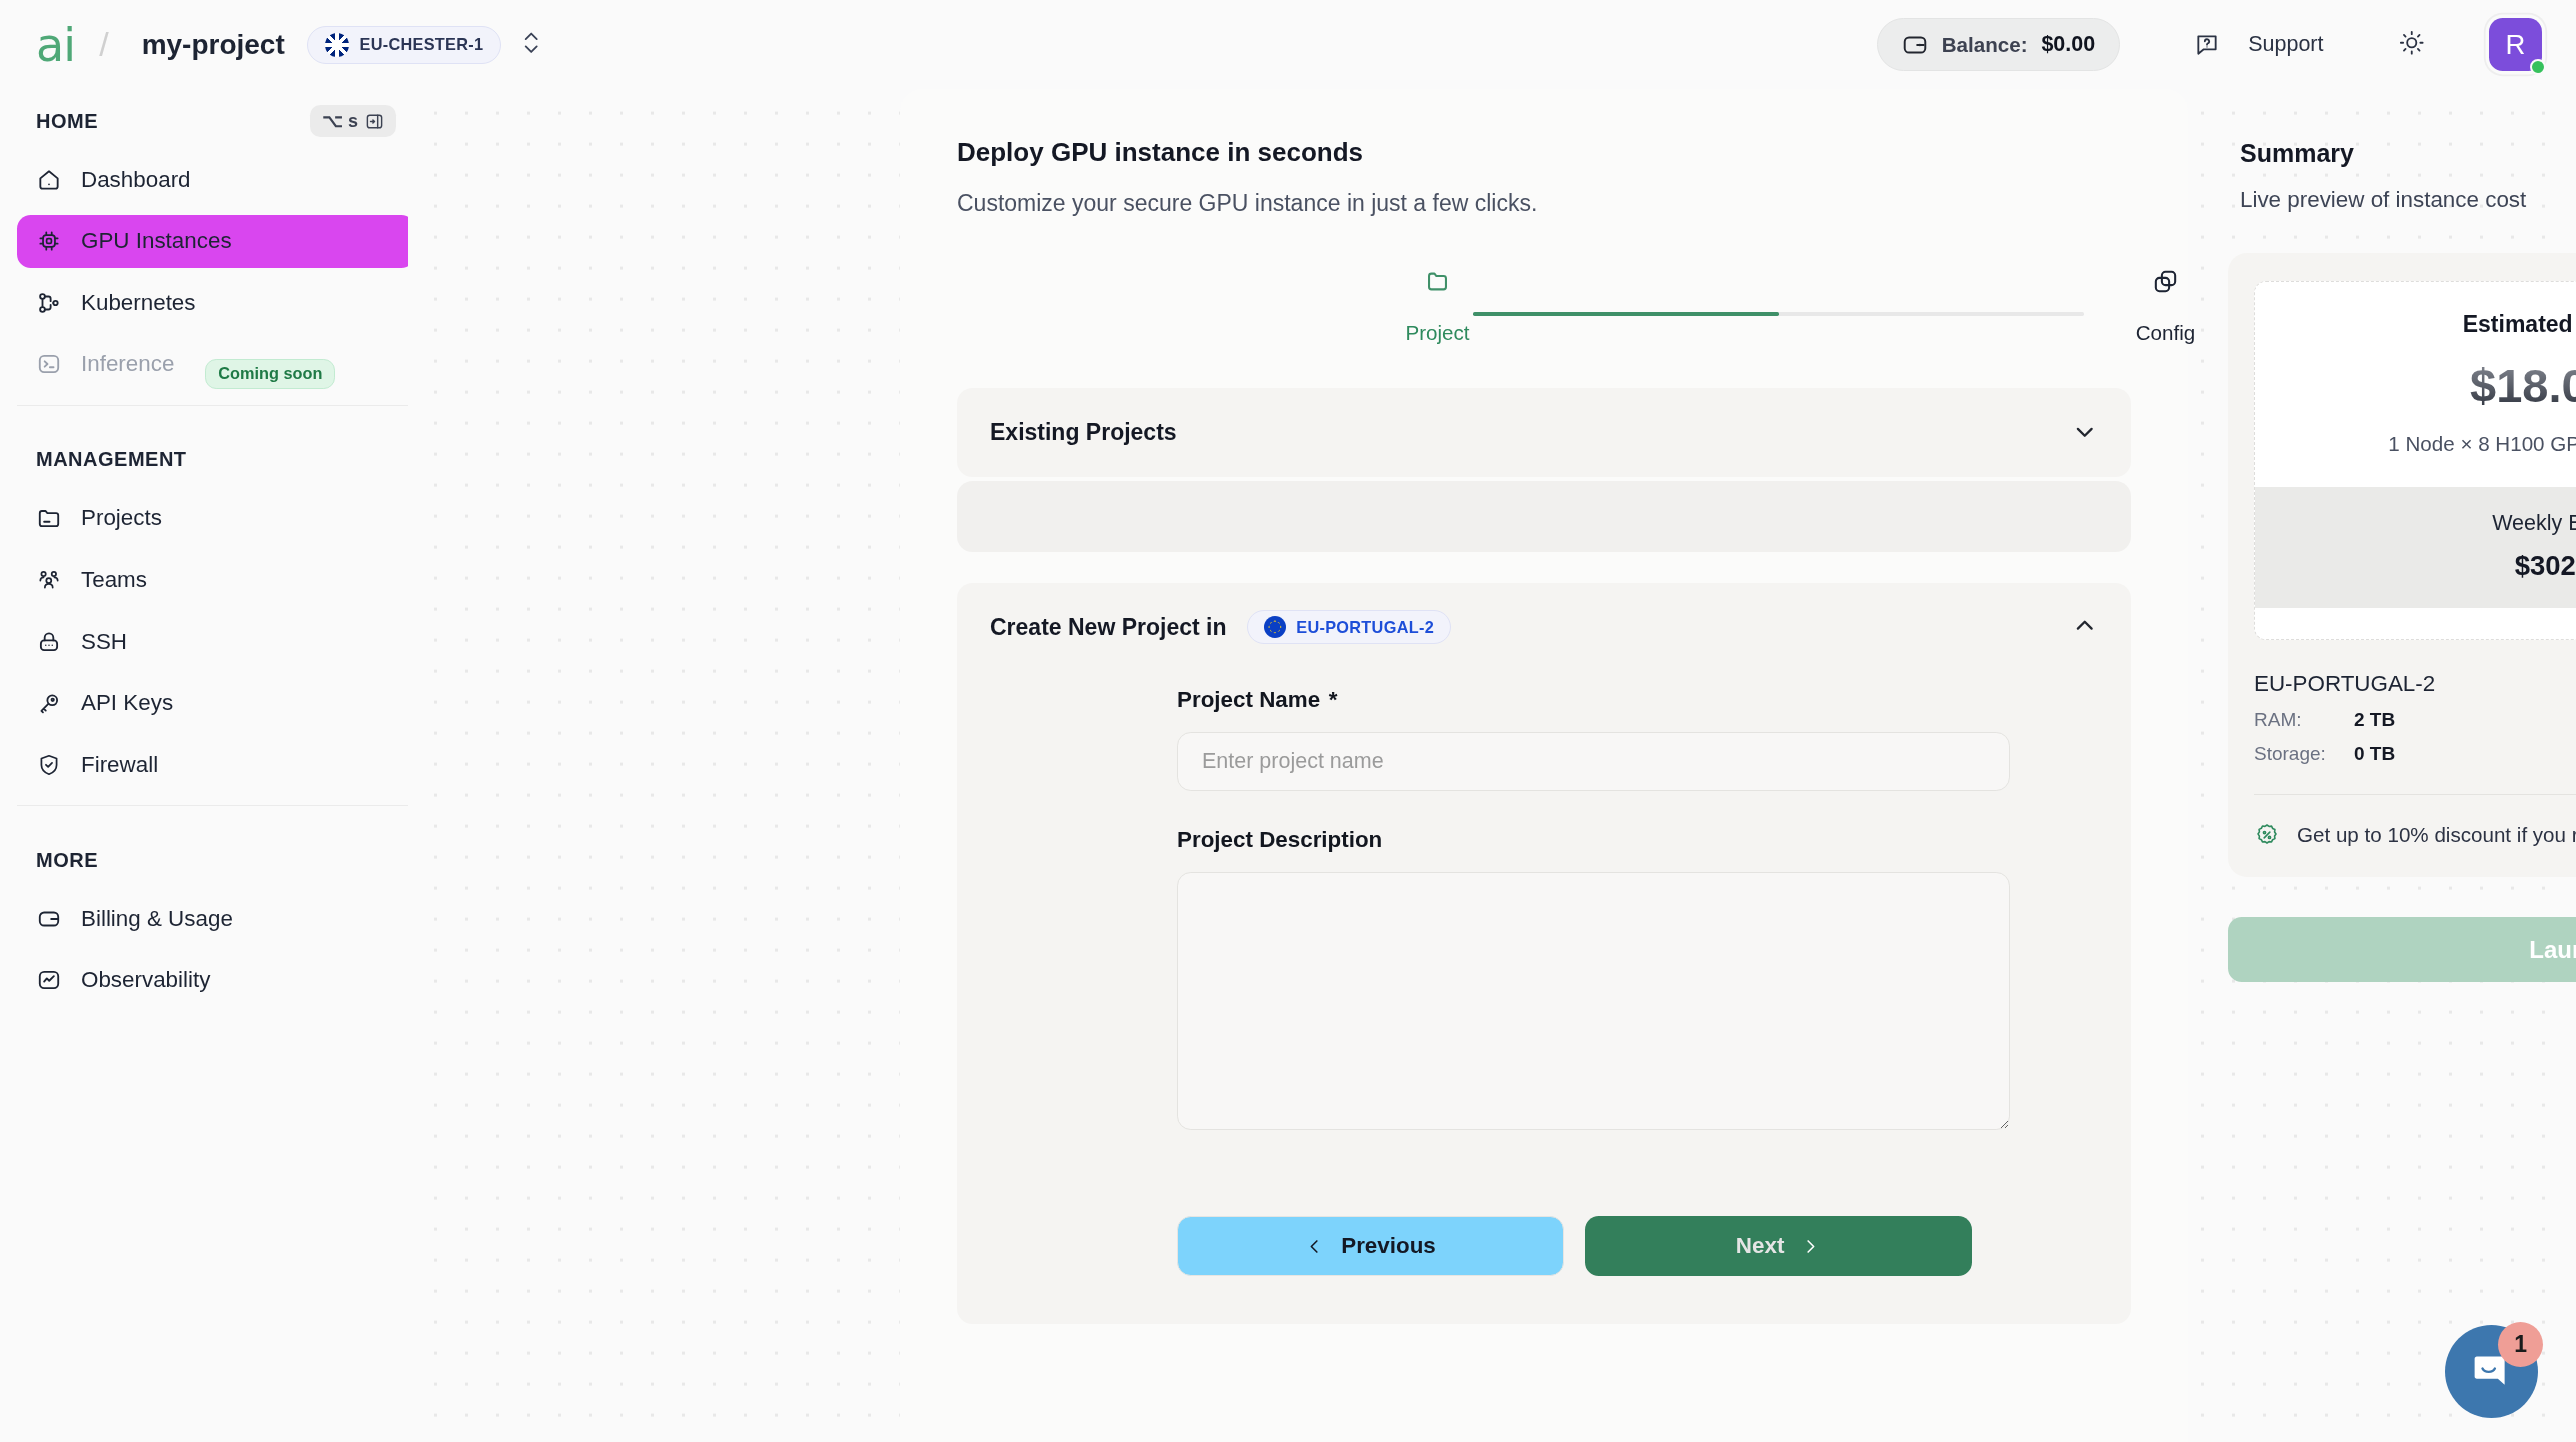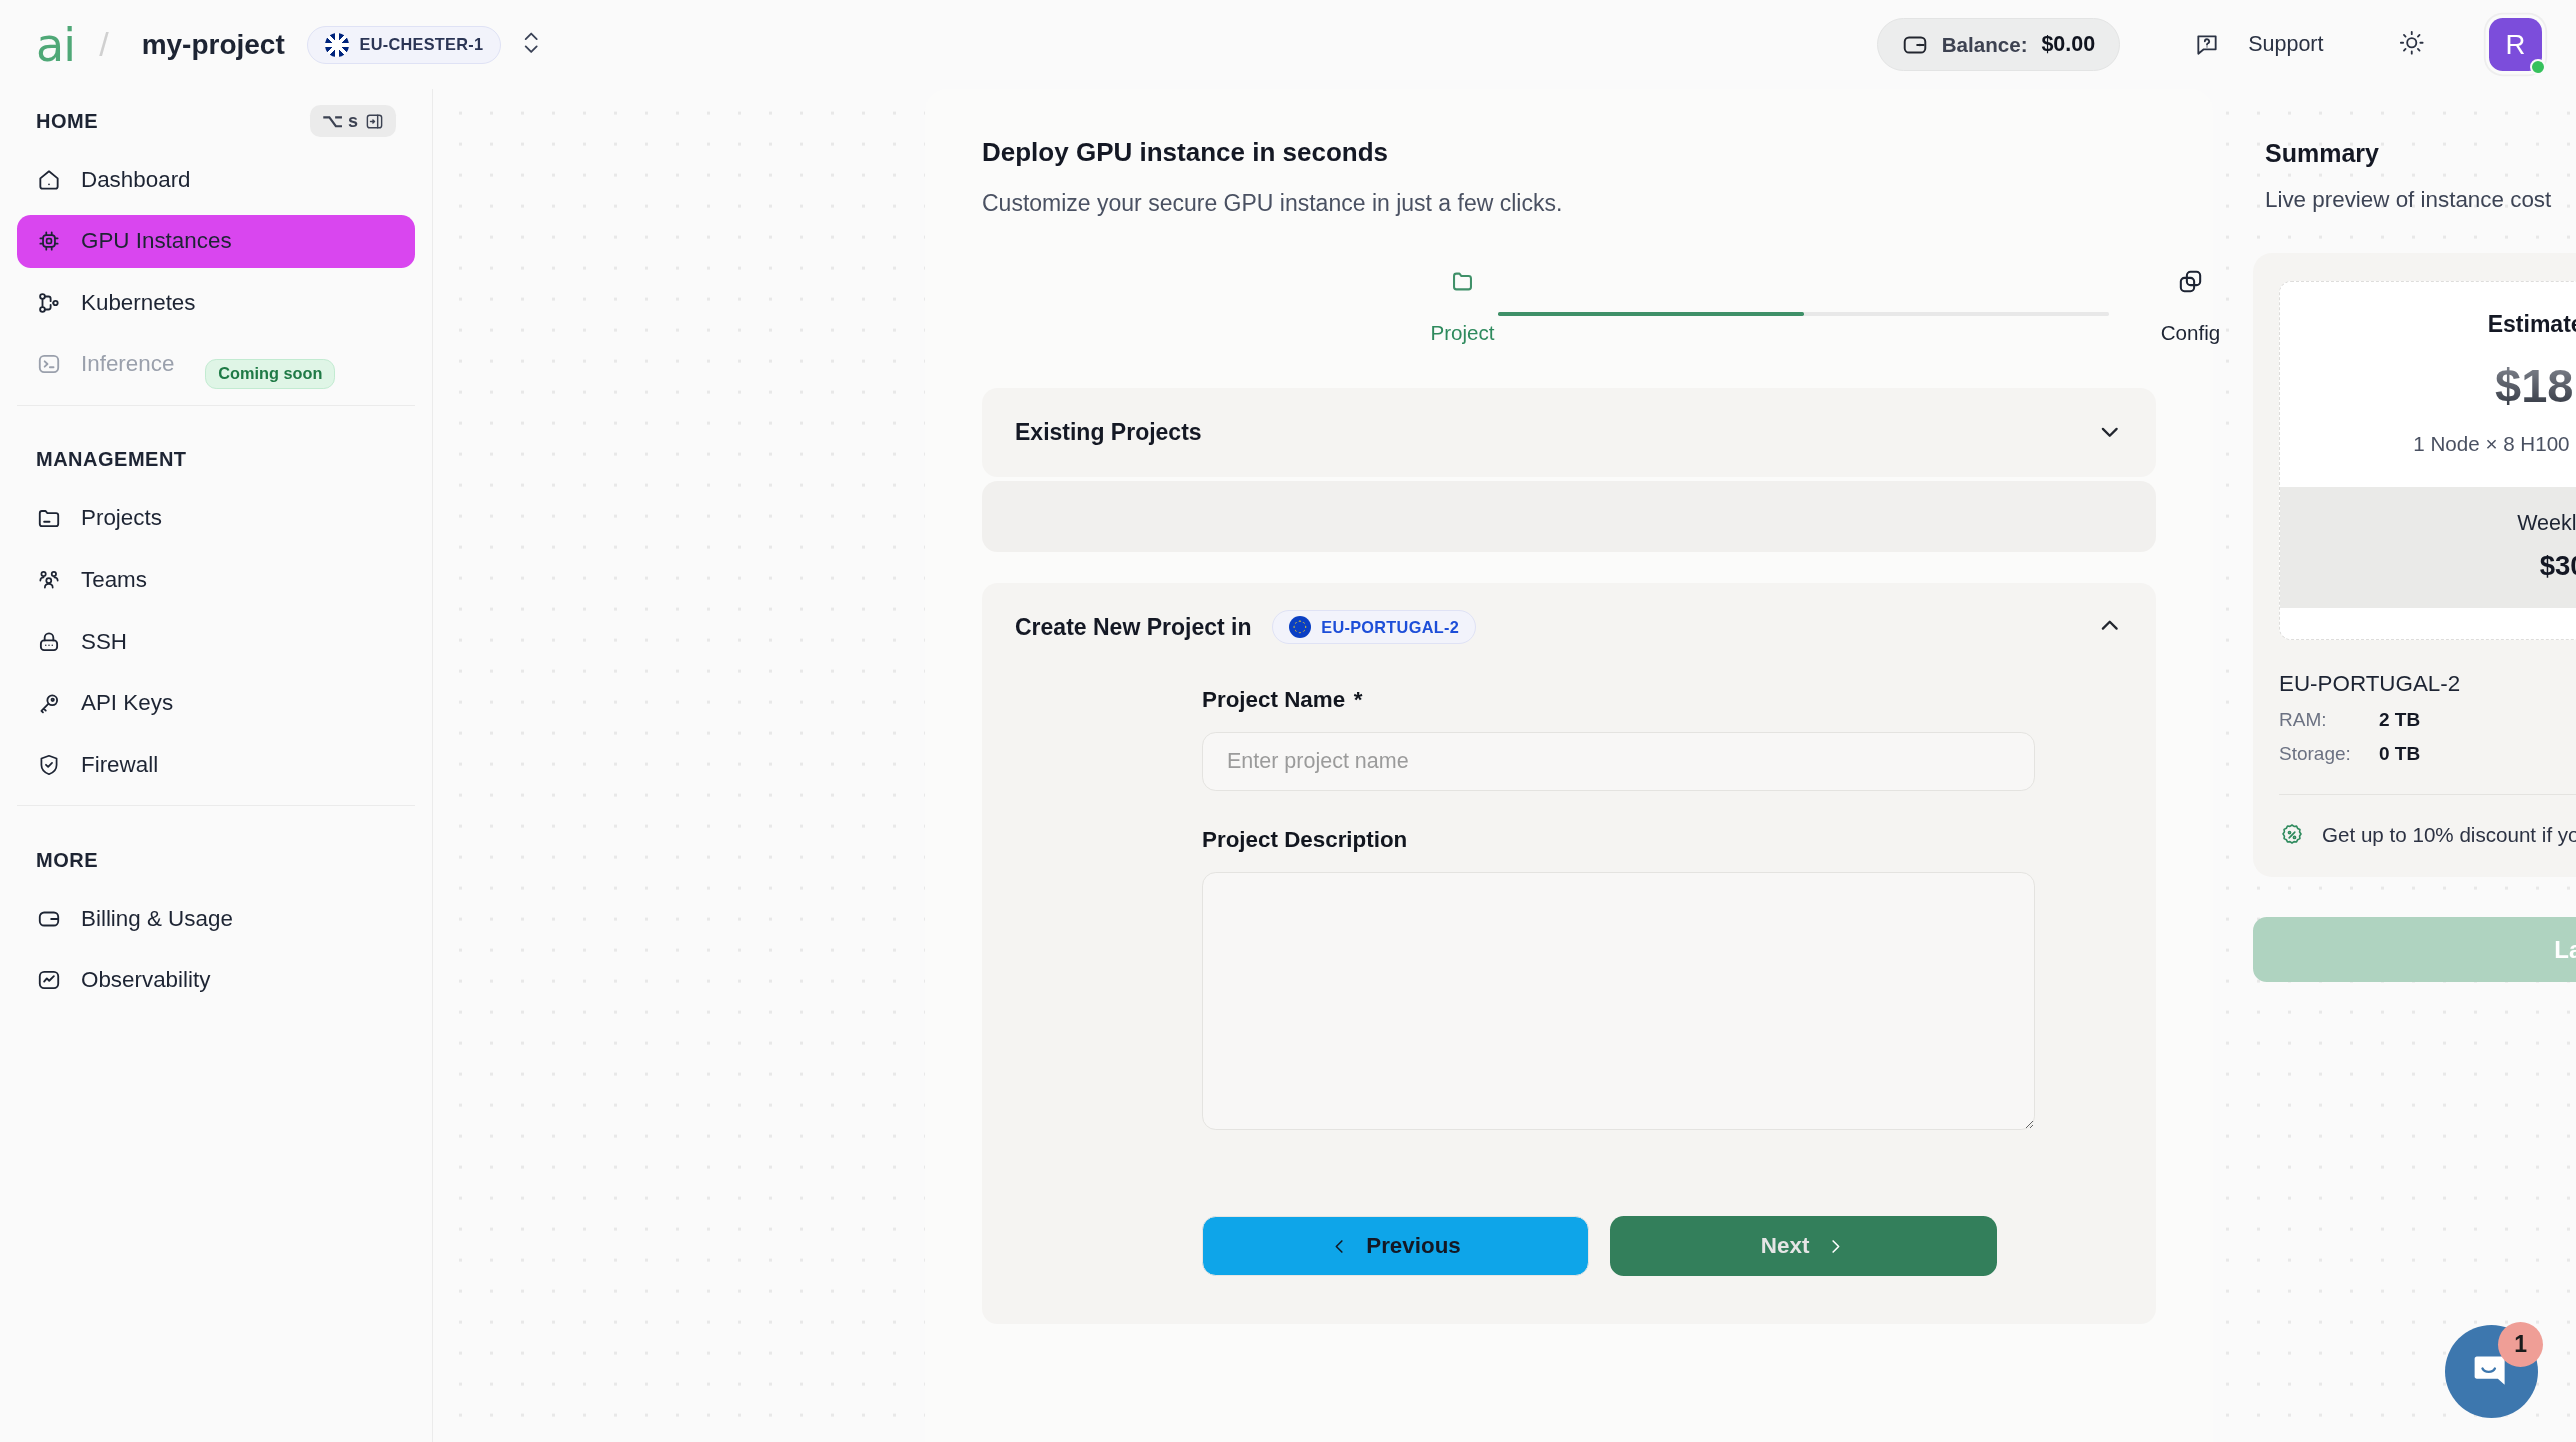--- a/index.html
+++ b/index.html
@@ -108,21 +108,21 @@
   .nav-ico { width: 26px; height: 26px; display: flex; align-items: center; justify-content: center; flex: none; }
   .badge-soon {
     margin-left: 12px; background: #dff5e6; border: 0.9px solid #c2ebd1;
     color: #1f7a46; font-size: 16.3px; font-weight: 700;
     border-radius: 11.2px; padding: 4.3px 12px; margin-top: 19px;
   }
   .nav-div { height: 0.9px; background: #ebebeb; margin: 13.8px 0 22.4px 0; }
 
   
   #canvas {
-    position: absolute; left: 433px; top: 89px; width: 2143px; height: 1353px;
+    position: absolute; left: 408px; top: 89px; width: 2143px; height: 1353px;
     background-color: #fafafa;
     background-image: radial-gradient(#e8e8e8 1.7px, transparent 1.7px);
     background-size: 31px 31px;
     background-position: 12px 8.6px;
   }
 
   
   #mainpanel {
     position: absolute; left: 492px; top: 0px; width: 1288px; height: 1353px;
     background: #fbfbfa; border-radius: 22.4px 22.4px 0 0;
@@ -178,21 +178,21 @@
   }
   .f-gap { height: 36px; }
 
   .btn-row { display: flex; gap: 20.6px; margin: 83px 0 0 220px; }
   .btn {
     height: 60px; border-radius: 13.8px; display: flex; align-items: center;
     justify-content: center; gap: 17px; font-size: 22.4px; font-weight: 600;
     cursor: pointer; border: none;
     font-family: "Liberation Sans", sans-serif;
   }
-  .btn-prev { width: 387px; background: #0ea5e9; border: 0.9px solid #e6e5e2; color: #141824; }
+  .btn-prev { width: 387px; background: #7dd3fc; border: 0.9px solid #e6e5e2; color: #141824; }
   .btn-next { width: 387px; background: #337f5b; color: #e5e5e5; }
 
   
   #summary { position: absolute; left: 1794px; top: 0; width: 782px; height: 1353px; }
   .sum-top { padding: 50px 0 0 38px; }
   .sum-h { font-size: 25px; font-weight: 700; color: #141824; }
   .sum-s { font-size: 22.4px; color: #3d4455; margin-top: 19px; }
   .sum-card {
     margin: 40px 0 0 26px; width: 688px;
     background: #f5f4f2; border-radius: 19px; padding: 27.5px 26px 29px 26px;

